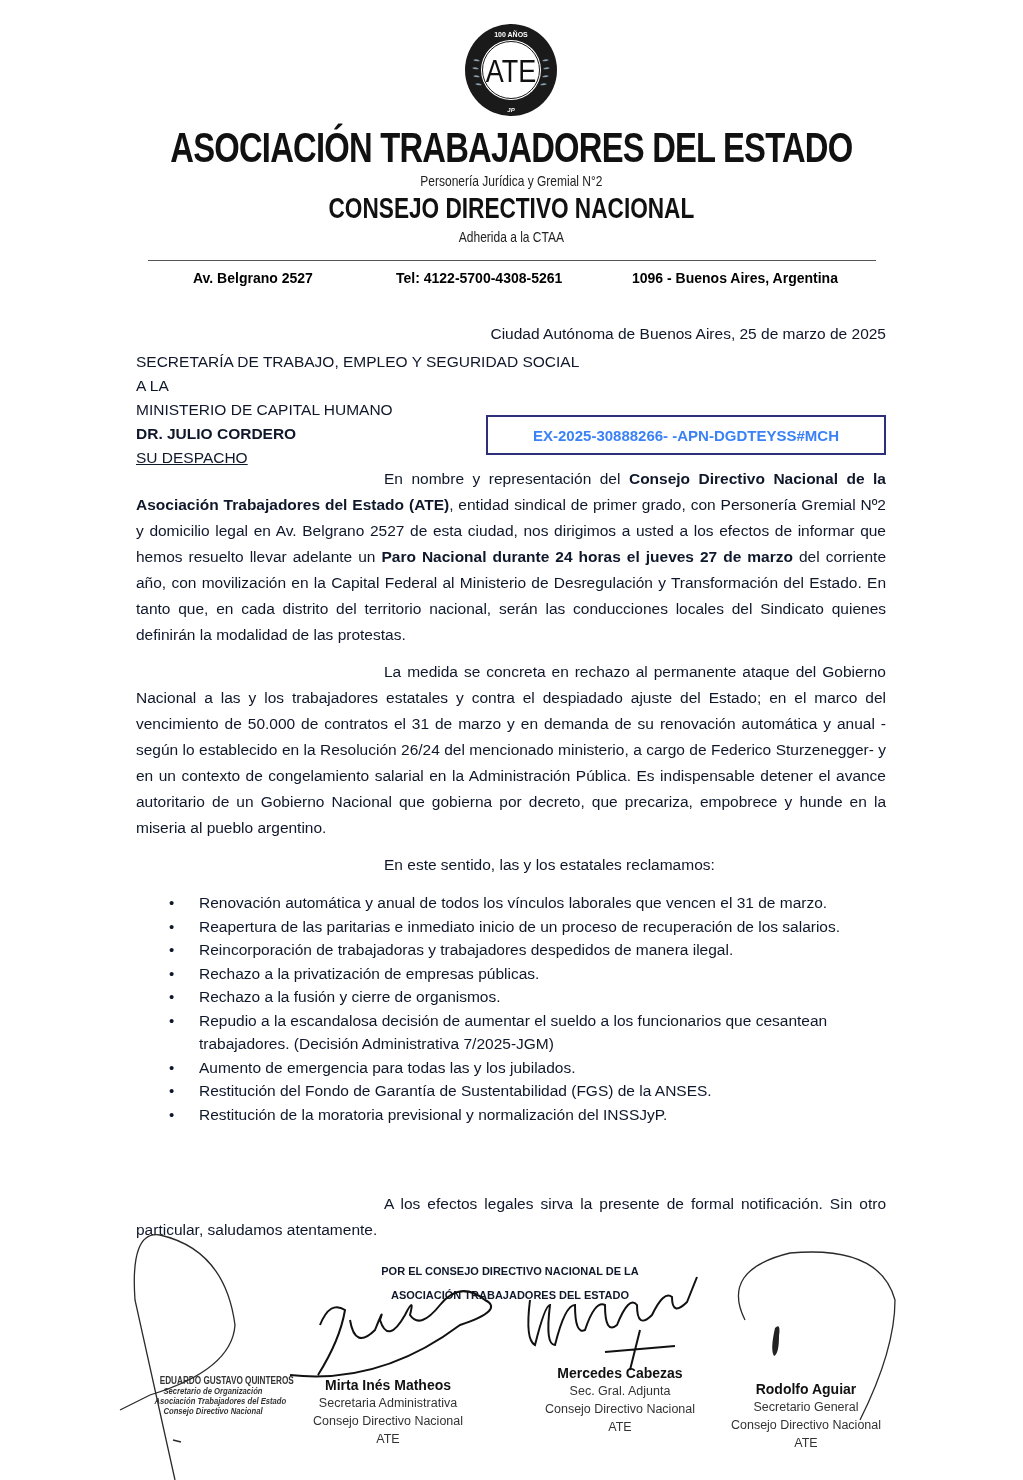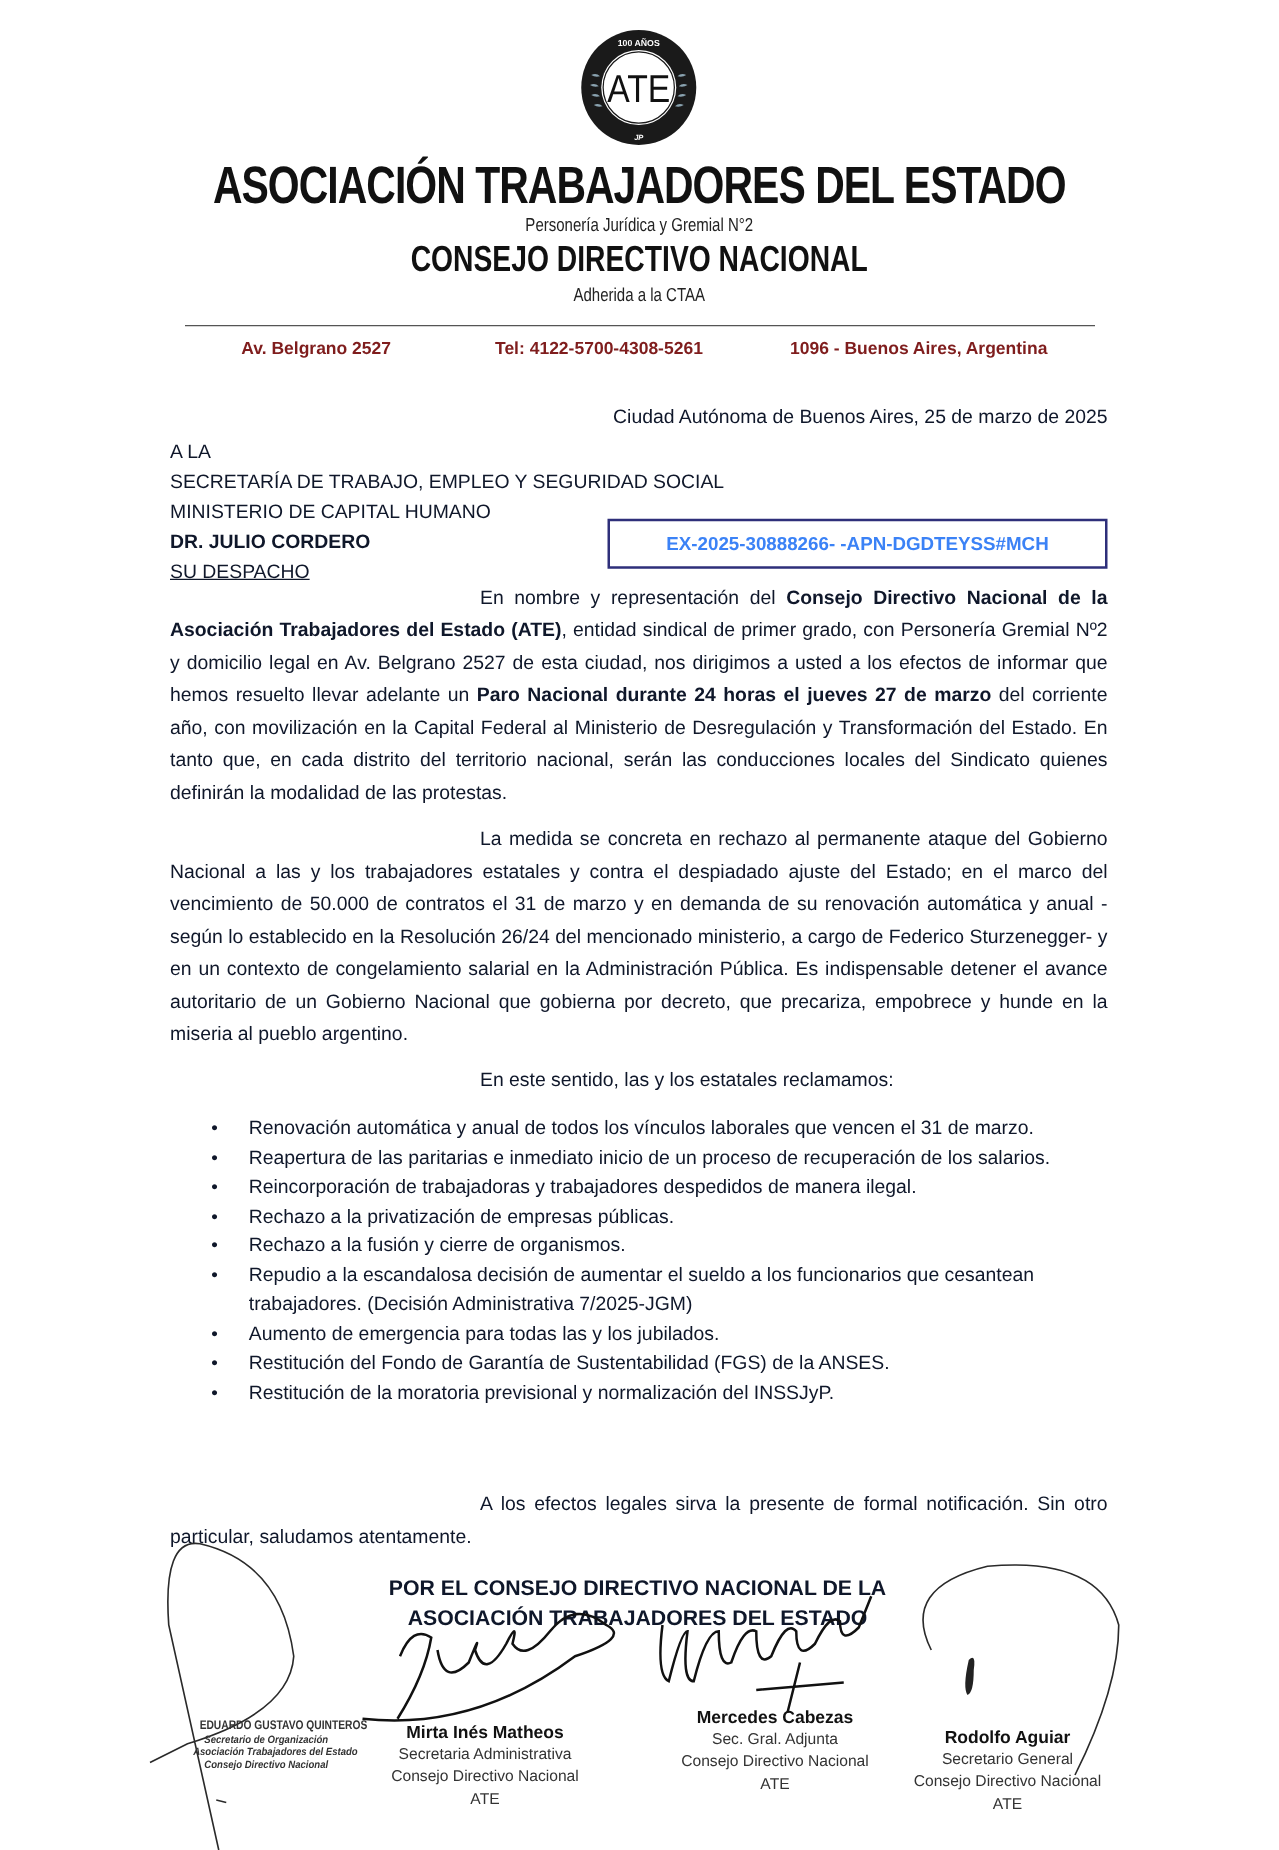--- a/index.html
+++ b/index.html
@@ -13,21 +13,21 @@
       transform: scaleX(0.78); transform-origin: 511px 0; color: #111; line-height: 52px; }
     .org-sub1 { position: absolute; left: 0; width: 1023px; top: 172px; text-align: center;
       font-size: 15px; transform: scaleX(0.8); transform-origin: 511px 0; color: #222; }
     .org-title2 { position: absolute; left: 0; width: 1023px; top: 192px; text-align: center;
       font-weight: bold; font-size: 29px; transform: scaleX(0.78); transform-origin: 511px 0; color: #111; }
     .org-sub2 { position: absolute; left: 0; width: 1023px; top: 228px; text-align: center;
       font-size: 15px; transform: scaleX(0.8); transform-origin: 511px 0; color: #222; }
 
     .rule { position: absolute; left: 148px; width: 728px; top: 260px; height: 1px; background: #555; }
 
-    .addr { position: absolute; top: 270px; font-size: 14px; font-weight: bold; color: #7f1d1d; }
+    .addr { position: absolute; top: 270px; font-size: 14px; font-weight: bold; color: #000000; }
     .addr.a1 { left: 193px; }
     .addr.a2 { left: 396px; }
     .addr.a3 { left: 632px; }
 
     .body-text { font-family: "Liberation Sans", sans-serif; font-size: 15.5px; color: #0f172a; }
 
     .date { position: absolute; right: 137px; top: 325px; }
 
     .recip { position: absolute; left: 136px; top: 350px; line-height: 24px; }
     .recip div { height: 24px; }
@@ -45,21 +45,21 @@
     .p2 { top: 659px; }
     .p3 { top: 852px; }
 
     .demands { position: absolute; left: 166px; top: 891px; width: 720px; list-style: none; }
     .demands li { position: relative; padding-left: 33px; line-height: 23.5px; }
     .demands li .bullet { position: absolute; left: 3px; top: 0; font-size: 15px; }
 
     .p4 { top: 1191px; }
 
     .closing-head { position: absolute; left: 290px; width: 440px; top: 1259px; text-align: center;
-      font-weight: bold; font-size: 17px; line-height: 24px; }
+      font-weight: bold; font-size: 11px; line-height: 24px; }
 
     .sig-svg { position: absolute; left: 0; top: 0; width: 1023px; height: 1480px; pointer-events: none; }
 
     .sig { position: absolute; text-align: center; font-size: 12.5px; line-height: 18px; color: #333; }
     .sig .name { font-weight: bold; font-size: 14px; color: #111; }
     .sig-mirta { left: 288px; width: 200px; top: 1376px; }
     .sig-mercedes { left: 520px; width: 200px; top: 1364px; }
     .sig-rodolfo { left: 706px; width: 200px; top: 1380px; }
 
     .stamp { position: absolute; left: 148px; top: 1376px; width: 130px; text-align: center;
@@ -94,22 +94,22 @@
 <div class="org-title2">CONSEJO DIRECTIVO NACIONAL</div>
 <div class="org-sub2">Adherida a la CTAA</div>
 <div class="rule"></div>
 <div class="addr a1">Av. Belgrano 2527</div>
 <div class="addr a2">Tel: 4122-5700-4308-5261</div>
 <div class="addr a3">1096 - Buenos Aires, Argentina</div>
 
 <div class="date body-text">Ciudad Autónoma de Buenos Aires, 25 de marzo de 2025</div>
 
 <div class="recip body-text">
+  <div>SECRETARÍA DE TRABAJO, EMPLEO Y SEGURIDAD SOCIAL</div>
   <div>A LA</div>
-  <div>SECRETARÍA DE TRABAJO, EMPLEO Y SEGURIDAD SOCIAL</div>
   <div>MINISTERIO DE CAPITAL HUMANO</div>
   <div class="bold">DR. JULIO CORDERO</div>
   <div><span class="u">SU DESPACHO</span></div>
 </div>
 
 <div class="ex-box">
   <span>EX-2025-30888266- -APN-DGDTEYSS#MCH</span>
 </div>
 
 <div class="para p1 body-text"><span class="indent"></span><span>En nombre y representación del </span><b>Consejo Directivo Nacional de la Asociación Trabajadores del Estado (ATE)</b><span>, entidad sindical de primer grado, con Personería Gremial Nº2 y domicilio legal en Av. Belgrano 2527 de esta ciudad, nos dirigimos a usted a los efectos de informar que hemos resuelto llevar adelante un </span><b>Paro Nacional durante 24 horas el jueves 27 de marzo</b><span> del corriente año, con movilización en la Capital Federal al Ministerio de Desregulación y Transformación del Estado. En tanto que, en cada distrito del territorio nacional, serán las conducciones locales del Sindicato quienes definirán la modalidad de las protestas.</span></div>

